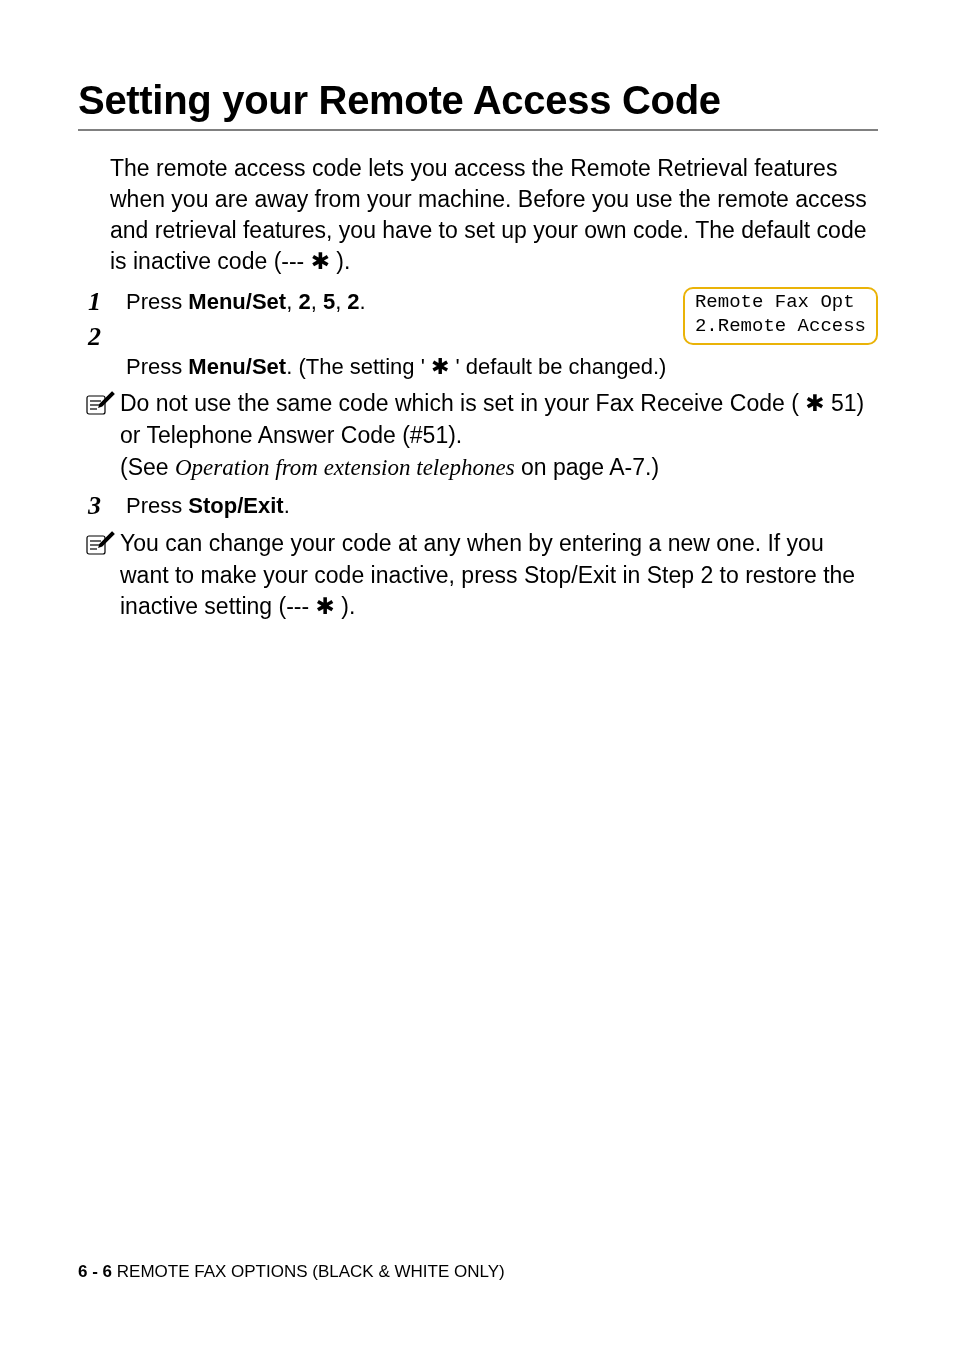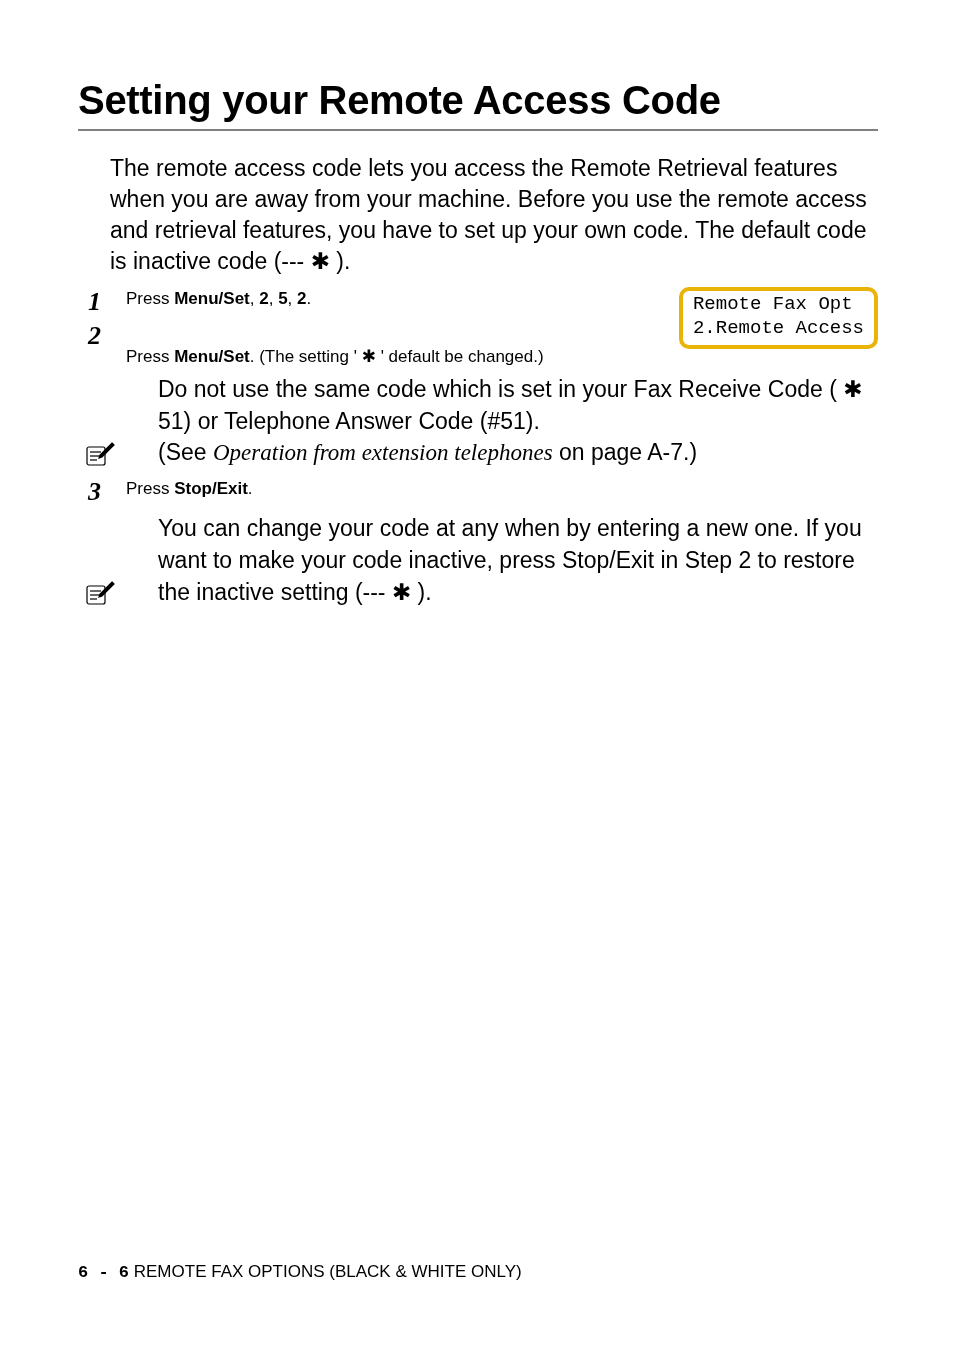--- a/index.html
+++ b/index.html
@@ -48,45 +48,44 @@
       font-family: Georgia, 'Times New Roman', serif;
       font-style: italic;
       font-weight: bold;
       font-size: 26px;
       width: 48px;
       flex-shrink: 0;
       padding-left: 10px;
       line-height: 1.15;
     }
     .step-text {
-      font-size: 17px;
+      font-size: 22px;
       line-height: 1.38;
       flex: 1;
     }
     .step-text .bold {
       font-weight: bold;
     }
     .lcd-box {
       position: absolute;
       right: 0;
       top: 0;
-      border: 4px solid #eab308;
+      border: 2px solid #eab308;
       border-radius: 10px;
       font-family: 'Courier New', monospace;
       font-size: 19px;
       padding: 2px 10px 4px 10px;
       line-height: 1.25;
       white-space: pre;
     }
     .note-row {
       display: flex;
-      align-items: flex-end;
+      align-items: flex-start;
       margin-top: 6px;
       margin-bottom: 6px;
-      gap: 38px;
     }
     .note-icon {
       width: 42px;
       flex-shrink: 0;
       display: flex;
       align-items: flex-start;
       justify-content: center;
       padding-left: 2px;
       padding-top: 2px;
     }
@@ -107,21 +106,20 @@
       margin-top: 8px;
     }
     .footer {
       position: absolute;
       bottom: 70px;
       left: 78px;
       font-size: 17px;
     }
     .footer .bold {
       font-weight: bold;
-      font-family: Liberation Mono, monospace;
     }
     .content-block {
       max-width: 800px;
     }
   </style>
 </head>
 <body>
 
 <div class="content-block">
   <h2 class="section-title">Setting your Remote Access Code</h2>

